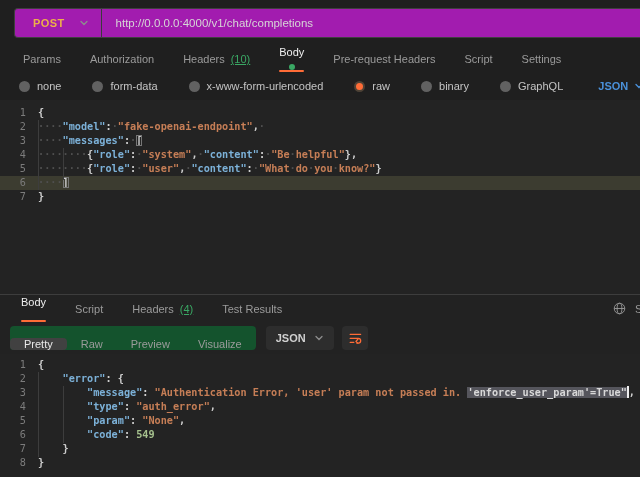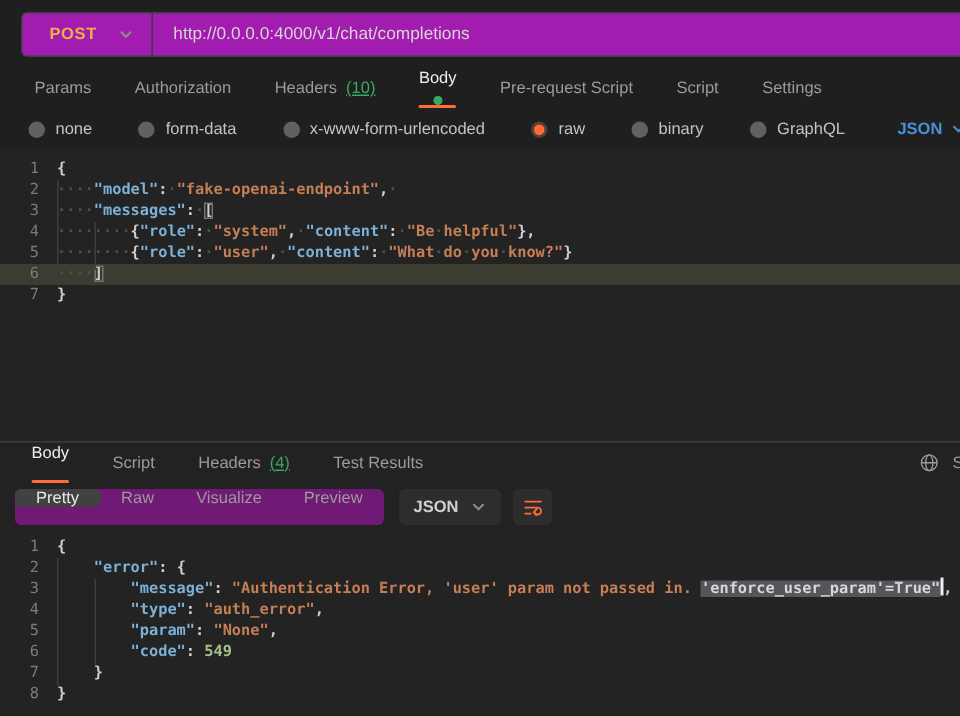--- a/index.html
+++ b/index.html
@@ -67,21 +67,21 @@
   .guide { position:absolute; width:1px; background:#3d3d3d; }
 
   
   .res-section { flex:1; display:flex; flex-direction:column; border-top:1px solid #3d3d3d; background:#222222; }
   .res-tabs { height:27px; display:flex; align-items:center; gap:18px; padding-left:10px; flex:none; position:relative; }
   .res-right { position:absolute; right:0; top:0; height:27px; display:flex; align-items:center; gap:8px; }
   .globe-btn { color:#9a9a9a; display:inline-flex; cursor:pointer; }
   .status-clip { width:5px; overflow:hidden; color:#9a9a9a; white-space:nowrap; }
 
   .res-toolbar { height:32px; display:flex; align-items:center; gap:8px; padding-left:10px; flex:none; }
-  .seg-group { display:flex; background:#701a75; border-radius:4px; height:24px; align-items:flex-start; }
+  .seg-group { display:flex; background:#14532d; border-radius:4px; height:24px; align-items:flex-end; }
   .seg { padding:0 14px; display:flex; align-items:center; color:#9b9b9b; border-radius:4px; cursor:pointer; }
   .seg.active { background:#414141; color:#e9e9e9; }
   .toolbar-lang { height:24px; background:#2d2d2d; border-radius:4px; display:flex; align-items:center;
                   gap:8px; padding:0 10px; color:#d0d0d0; font-weight:600; cursor:pointer; margin-left:2px; }
   .wrap-btn { height:24px; width:26px; background:#2d2d2d; border-radius:4px; display:flex;
               align-items:center; justify-content:center; cursor:pointer; }
   .wrap-btn svg { stroke:var(--accent,#ff6c37); }
 </style>
 </head>
 <body>
@@ -112,21 +112,21 @@
       </div>
       <div class="tab">
         <span>Headers</span>
         <span class="count">(10)</span>
       </div>
       <div class="tab active">
         <span>Body</span>
         <span class="greendot"></span>
       </div>
       <div class="tab">
-        <span>Pre-request Script</span>
+        <span>Pre-request Headers</span>
       </div>
       <div class="tab">
         <span>Script</span>
       </div>
       <div class="tab">
         <span>Settings</span>
       </div>
     </div>
 
   <div class="type-row">
@@ -204,22 +204,22 @@
           </svg>
         </span>
         <span class="status-clip">S</span>
       </div>
       </div>
 
     <div class="res-toolbar">
       <div class="seg-group">
           <div class="seg active">Pretty</div>
           <div class="seg">Raw</div>
+          <div class="seg">Preview</div>
           <div class="seg">Visualize</div>
-          <div class="seg">Preview</div>
         </div>
       <div class="toolbar-lang">
         <span>JSON</span>
         <span class="chev">
           <svg width="10" height="10" viewBox="0 0 10 10">
               <polyline points="2,3.5 5,6.5 8,3.5" fill="none" stroke="currentColor" stroke-width="1.3" stroke-linecap="round"></polyline>
             </svg>
         </span>
       </div>
       <div class="wrap-btn">

